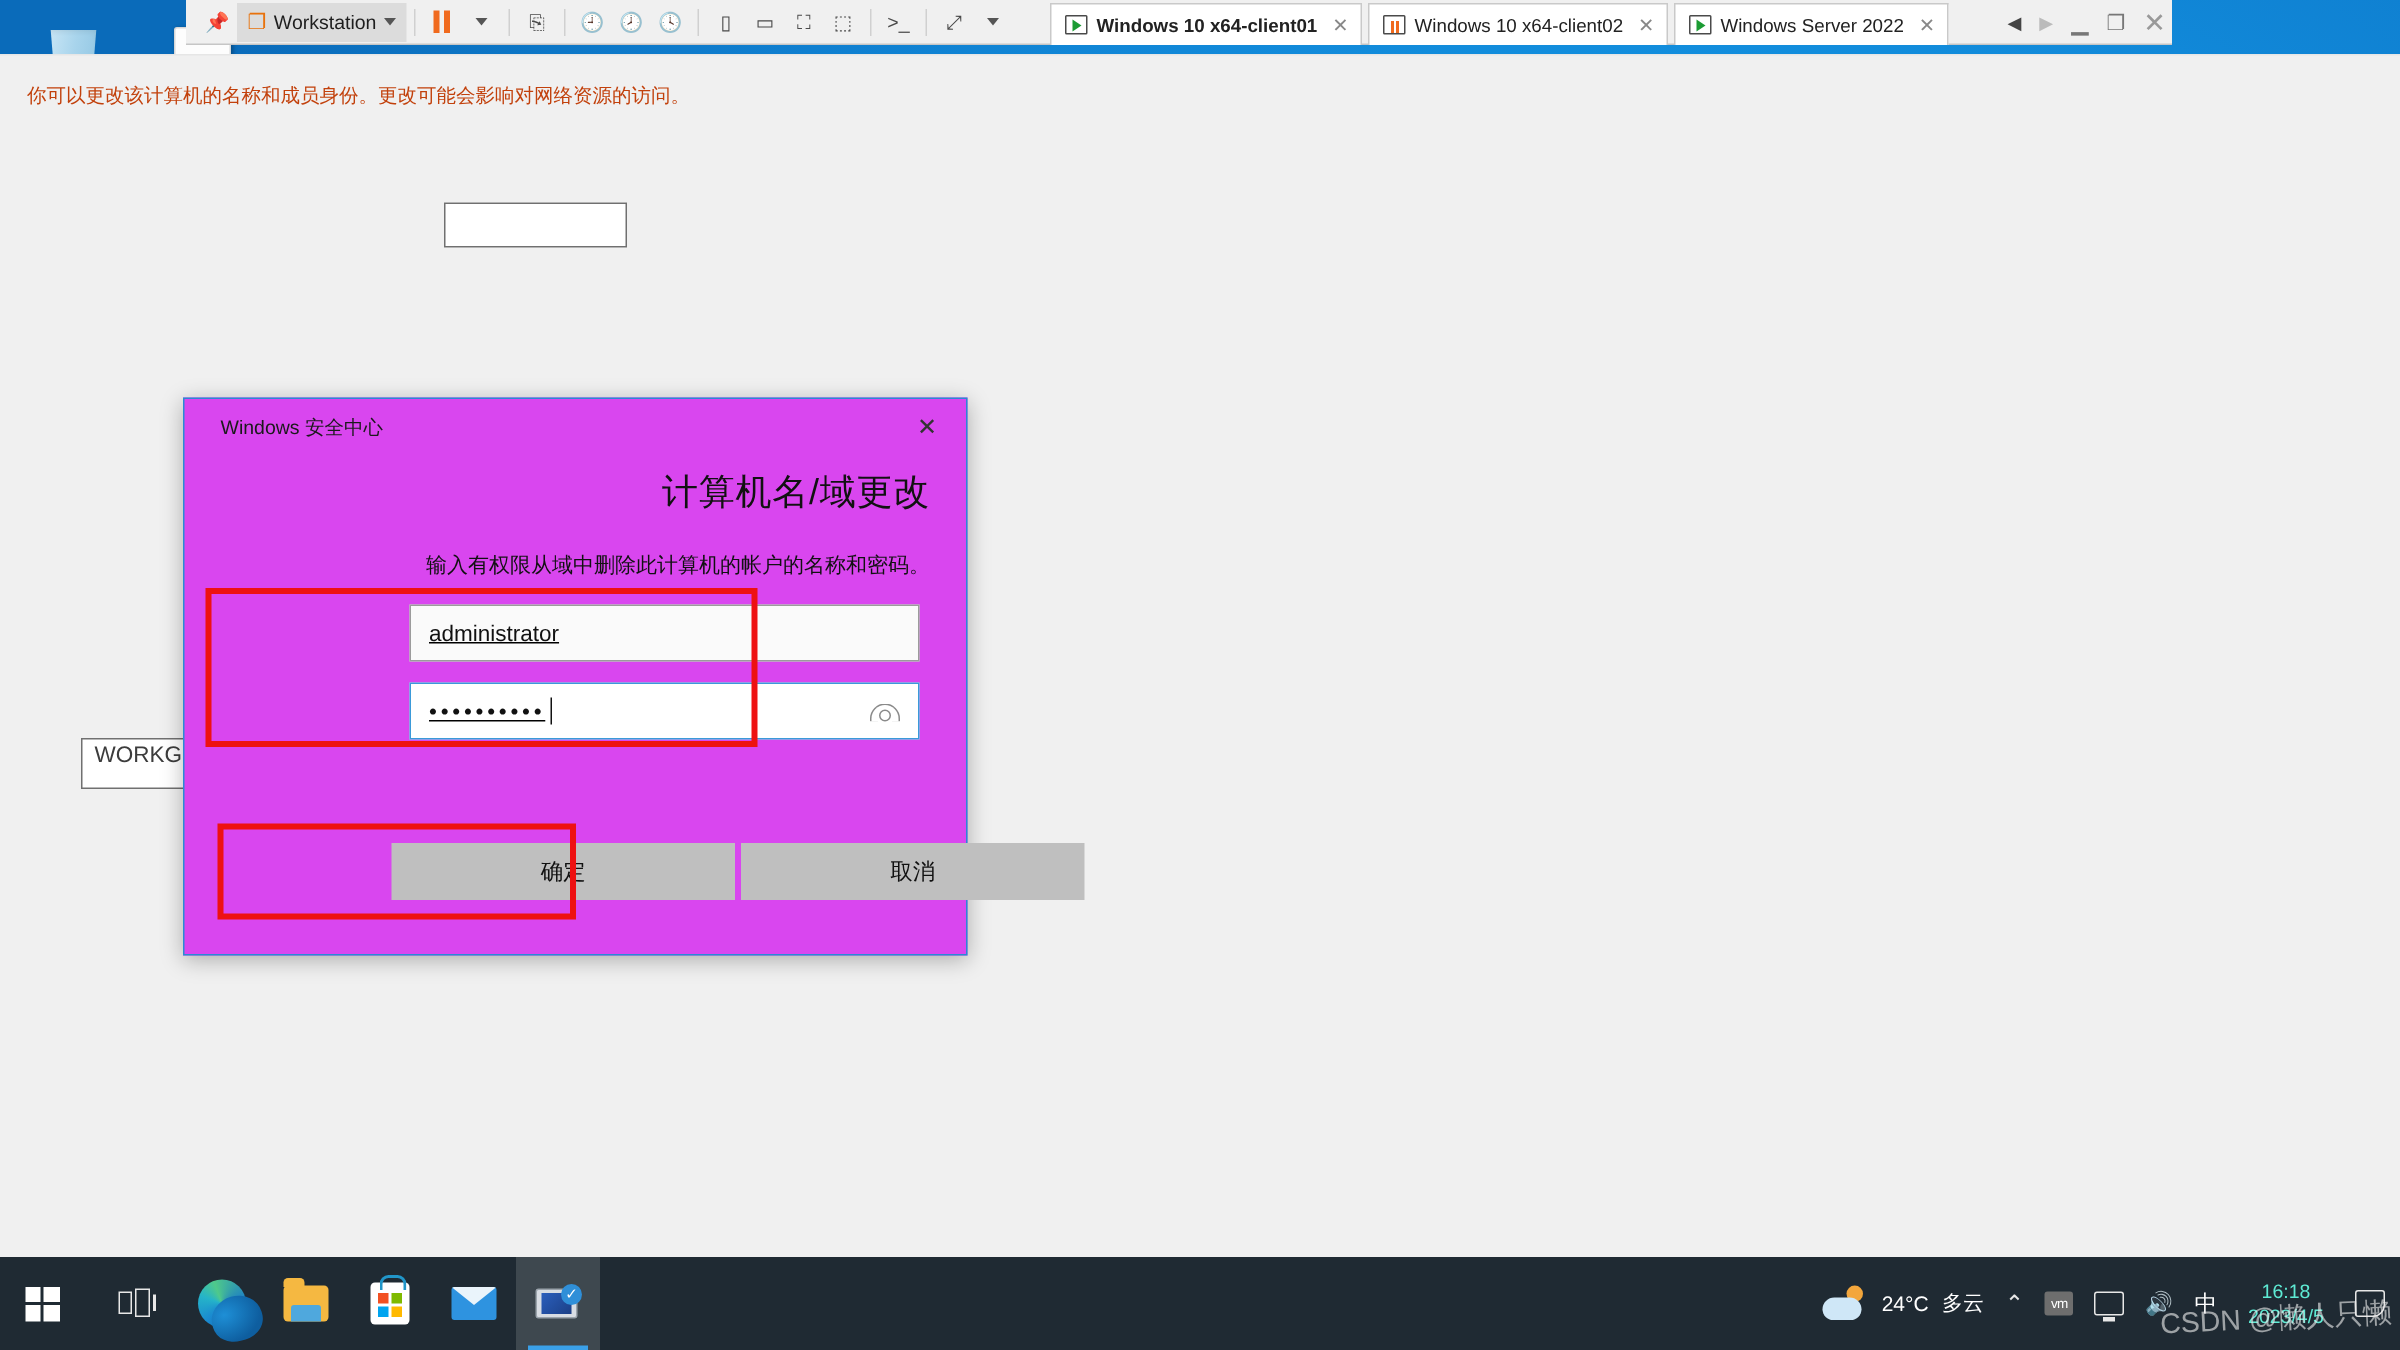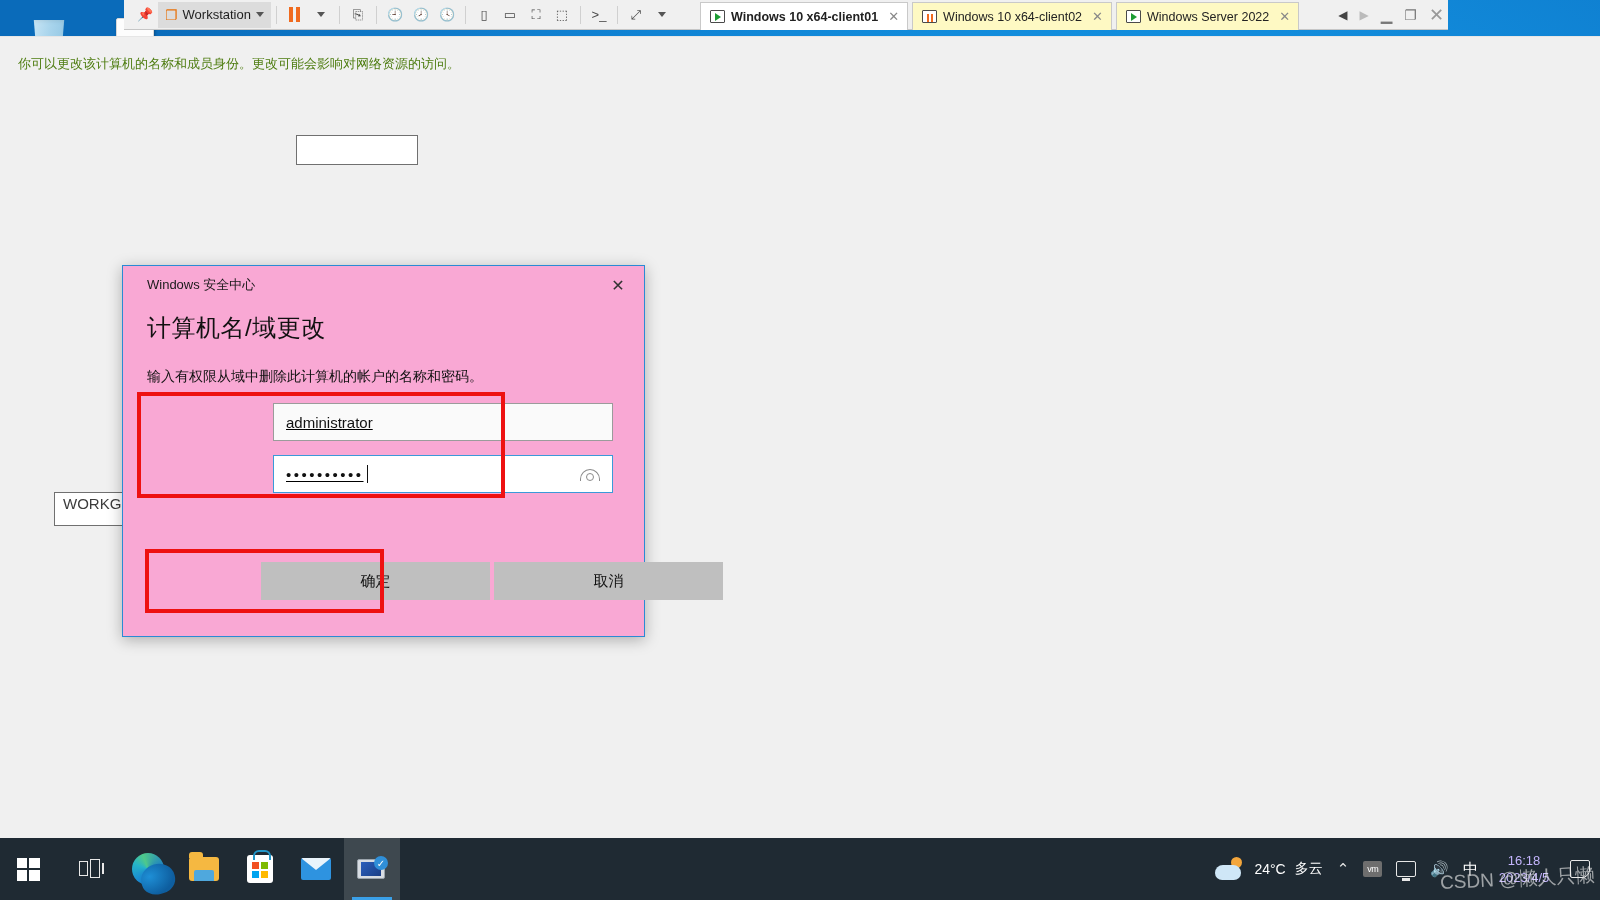--- a/index.html
+++ b/index.html
@@ -106,21 +106,21 @@
   .tb-sep { width: 1px; height: 18px; background: #d0d0d0; margin: 0 5px; }
   .ws-chip { display: flex; align-items: center; gap: 5px; height: 26px; padding: 0 7px;
     background: #dcdcdc; font-size: 13px; color: #1e1e1e; }
   .caret { width: 0; height: 0; border-left: 4px solid transparent; border-right: 4px solid transparent;
     border-top: 5px solid #555; }
   .pause-ic { display: flex; gap: 3px; }
   .pause-ic i { display: block; width: 4px; height: 15px; background: #f06a1e; }
 
   .vmtabs { position: absolute; left: 576px; top: 1px; display: flex; align-items: flex-end; height: 29px; }
   .vtab { height: 28px; display: flex; align-items: center; gap: 6px; padding: 0 8px 0 9px;
-    font-size: 12.5px; color: #222; border: 1px solid #c9c9c9; border-bottom: none; background: #fef9c3;
+    font-size: 12.5px; color: #222; border: 1px solid #c9c9c9; border-bottom: none; background: #ffffff;
     margin-right: 4px; }
   .vtab.active { background: #ffffff; font-weight: bold; }
   .vmicon { width: 15px; height: 13px; border: 1.4px solid #4a4a4a; border-radius: 1px; position: relative; background:#fff; }
   .vmicon::after { content:""; position:absolute; left:4px; top:2px; border-style: solid;
     border-width: 4px 0 4px 6px; border-color: transparent transparent transparent #1b9c33; }
   .vmicon.paused::after { display:none; }
   .vmicon.paused::before { content:""; position:absolute; left:4px; top:2.5px; width:6px; height:8px;
     background: repeating-linear-gradient(90deg,#f06a1e 0 2px, transparent 2px 4px); }
   .tab-x { color: #888; font-size: 13px; margin-left: 4px; }
   .wctl { position: absolute; right: 4px; top: 0; height: 30px; display: flex; align-items: center; gap: 12px; color: #777; }
@@ -138,27 +138,27 @@
   .w-btn { min-width: 98px; height: 32px; background: #e1e1e1; border: 1px solid #adadad;
     font-size: 13px; color: #111; display: flex; align-items: center; justify-content: center;
     font-family: "Liberation Sans", sans-serif; }
   .w-btn.disabled { color: #9a9a9a; background: #e1e1e1; border-color: #c4c4c4; }
 
   #cndlg { left: 164px; top: 148px; width: 437px; height: 592px; border: 1px solid #b9b9b9; background: #fff; }
   #cndlg .cn-tt { height: 36px; display:flex; align-items:center; justify-content: space-between;
      padding: 0 2px 0 14px; font-size: 12.5px; color: #8a8a8a; background: #fff; }
   #cndlg .cn-body { position:absolute; left:0; top:36px; right:0; bottom:0; background:#f0f0f0;
      border-top: 1px solid #e6e6e6; padding: 16px 18px 0 18px; }
-  .cn-desc { font-size: 13px; color: #4d7c0f; line-height: 21px; }
+  .cn-desc { font-size: 13px; color: #c2410c; line-height: 21px; }
   .cn-field { position:absolute; background:#fff; border:1px solid #7a7a7a; }
   .cn-btnrow { position:absolute; left: 0; right: 0; bottom: 26px; display:flex; gap: 14px; justify-content:center; }
 
   
   #secdlg { position: absolute; left: 122px; top: 265px; width: 523px; height: 372px;
-    background: #f9a8d4; border: 1px solid #2a8ad4; box-shadow: 0 3px 14px rgba(0,0,0,.28); }
+    background: #d946ef; border: 1px solid #2a8ad4; box-shadow: 0 3px 14px rgba(0,0,0,.28); text-align: right; }
   .sec-tt { height: 38px; display: flex; align-items: center; justify-content: space-between;
     padding: 0 6px 0 24px; font-size: 13px; color: #1a1a1a; }
   .sec-x { width: 40px; height: 32px; display:flex; align-items:center; justify-content:center;
     color: #333; font-size: 16px; }
   .sec-h1 { padding: 8px 24px 0 24px; font-size: 24px; color: #111; letter-spacing: .5px; }
   .sec-desc { padding: 24px 24px 0 24px; font-size: 14px; color: #111; }
   .sec-fields { position: absolute; left: 150px; top: 137px; width: 340px; text-decoration: underline; }
   .sec-input { width: 340px; height: 38px; border: 1px solid #9b9b9b; background: #fafafa;
     display: flex; align-items: center; padding: 0 12px; font-size: 15px; color: #111; }
   .sec-input.pw { margin-top: 14px; border: 1px solid #3a9ad9; background: #fff;
@@ -236,21 +236,21 @@
   .w-ic { width: 30px; height: 24px; position: relative; }
   .w-ic .cloud { position:absolute; left:0; bottom:1px; width:26px; height:15px; background:#cfe7f7;
     border-radius: 10px 10px 9px 9px; }
   .w-ic .sun { position:absolute; right:3px; top:0; width:11px; height:11px; border-radius:50%;
     background:#f3a63c; }
   .tray-ic { color: #e8e8e8; font-size: 15px; display:flex; align-items:center; }
   .vm-tray { width: 19px; height: 16px; background: #6e6e6e; color: #fff; font-size: 9px;
     display:flex; align-items:center; justify-content:center; border-radius:2px; letter-spacing:-.5px; }
   .netic { width: 20px; height: 16px; border: 1.6px solid #e8e8e8; border-radius: 2px; position:relative; }
   .netic::after { content:""; position:absolute; left:5px; bottom:-5px; width:8px; height:3px; background:#e8e8e8; }
-  .clock { color: #c4b5fd; font-size: 13px; line-height: 17px; text-align: center; min-width: 64px; }
+  .clock { color: #5eead4; font-size: 13px; line-height: 17px; text-align: center; min-width: 64px; }
   .ime { color:#fff; font-size:15px; }
   .watermark { position: absolute; right: 6px; bottom: 8px; color: rgba(235,235,235,.62);
     font-size: 19px; white-space: nowrap; transform: rotate(-3deg); pointer-events: none; }
   .notifyic { width: 20px; height: 18px; border: 1.6px solid #e8e8e8; border-radius: 2px 2px 8px 2px; }
 </style>
 </head>
 <body>
 
 <div id="root">
 

